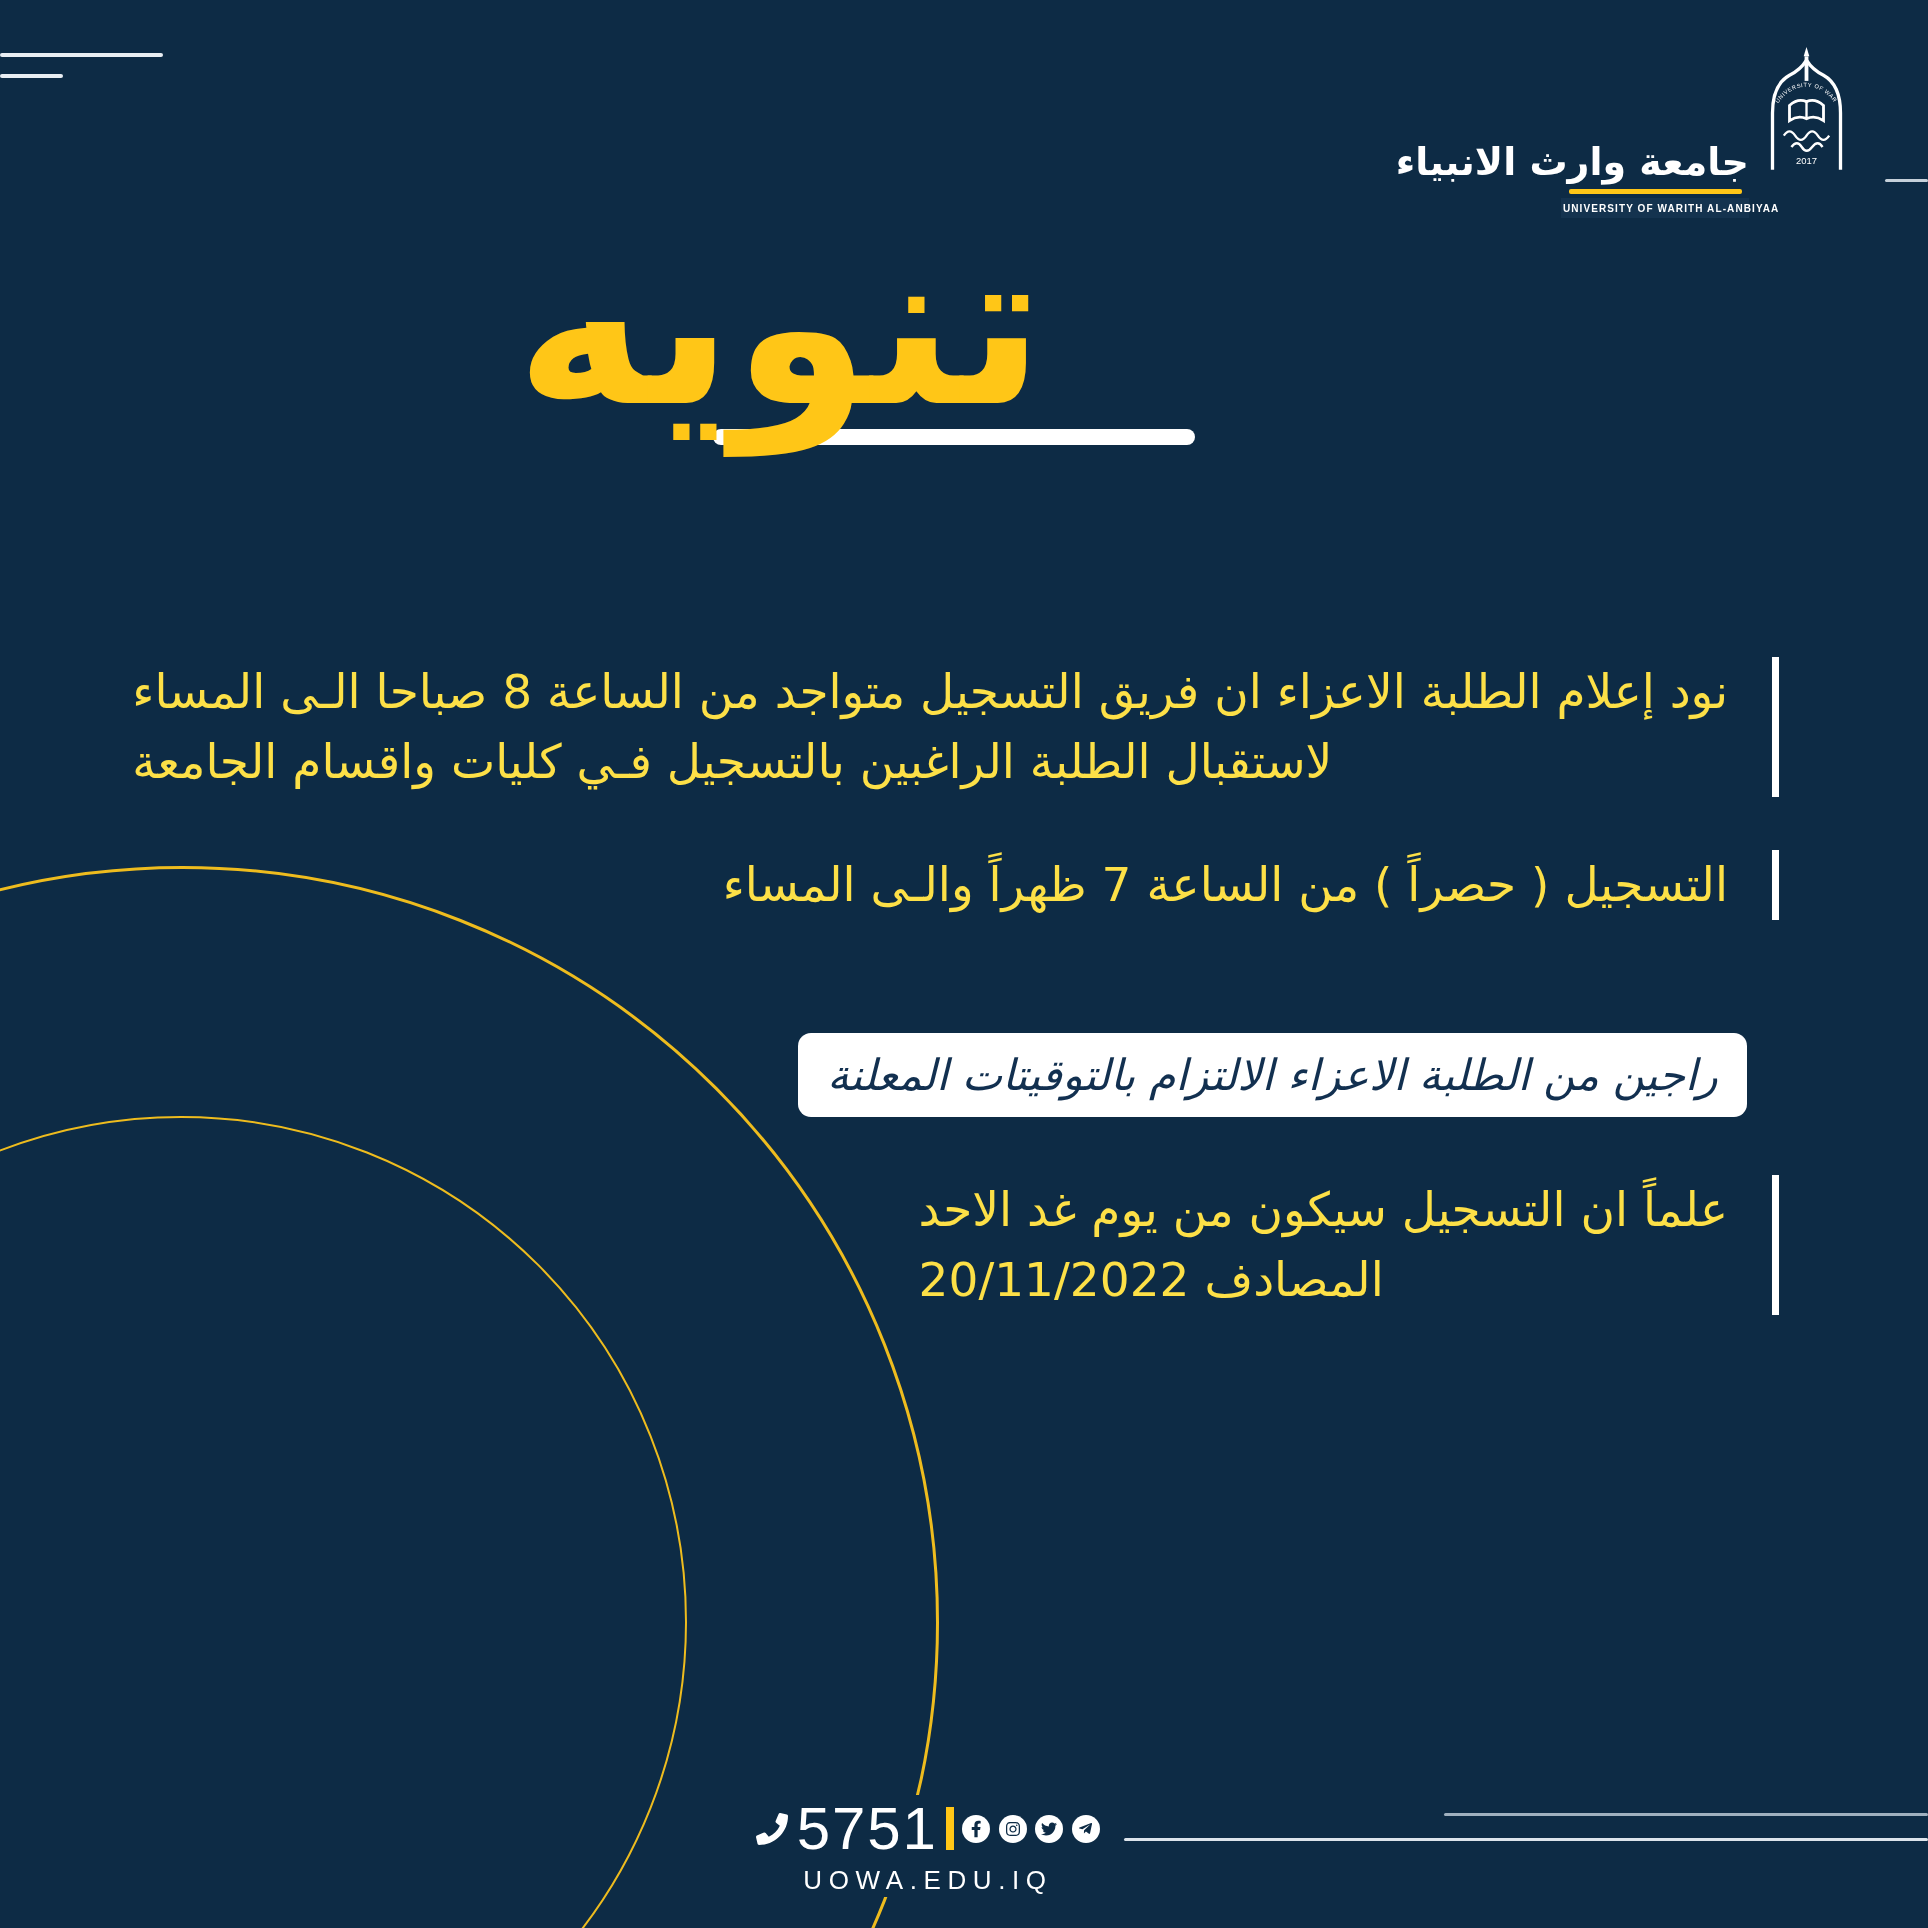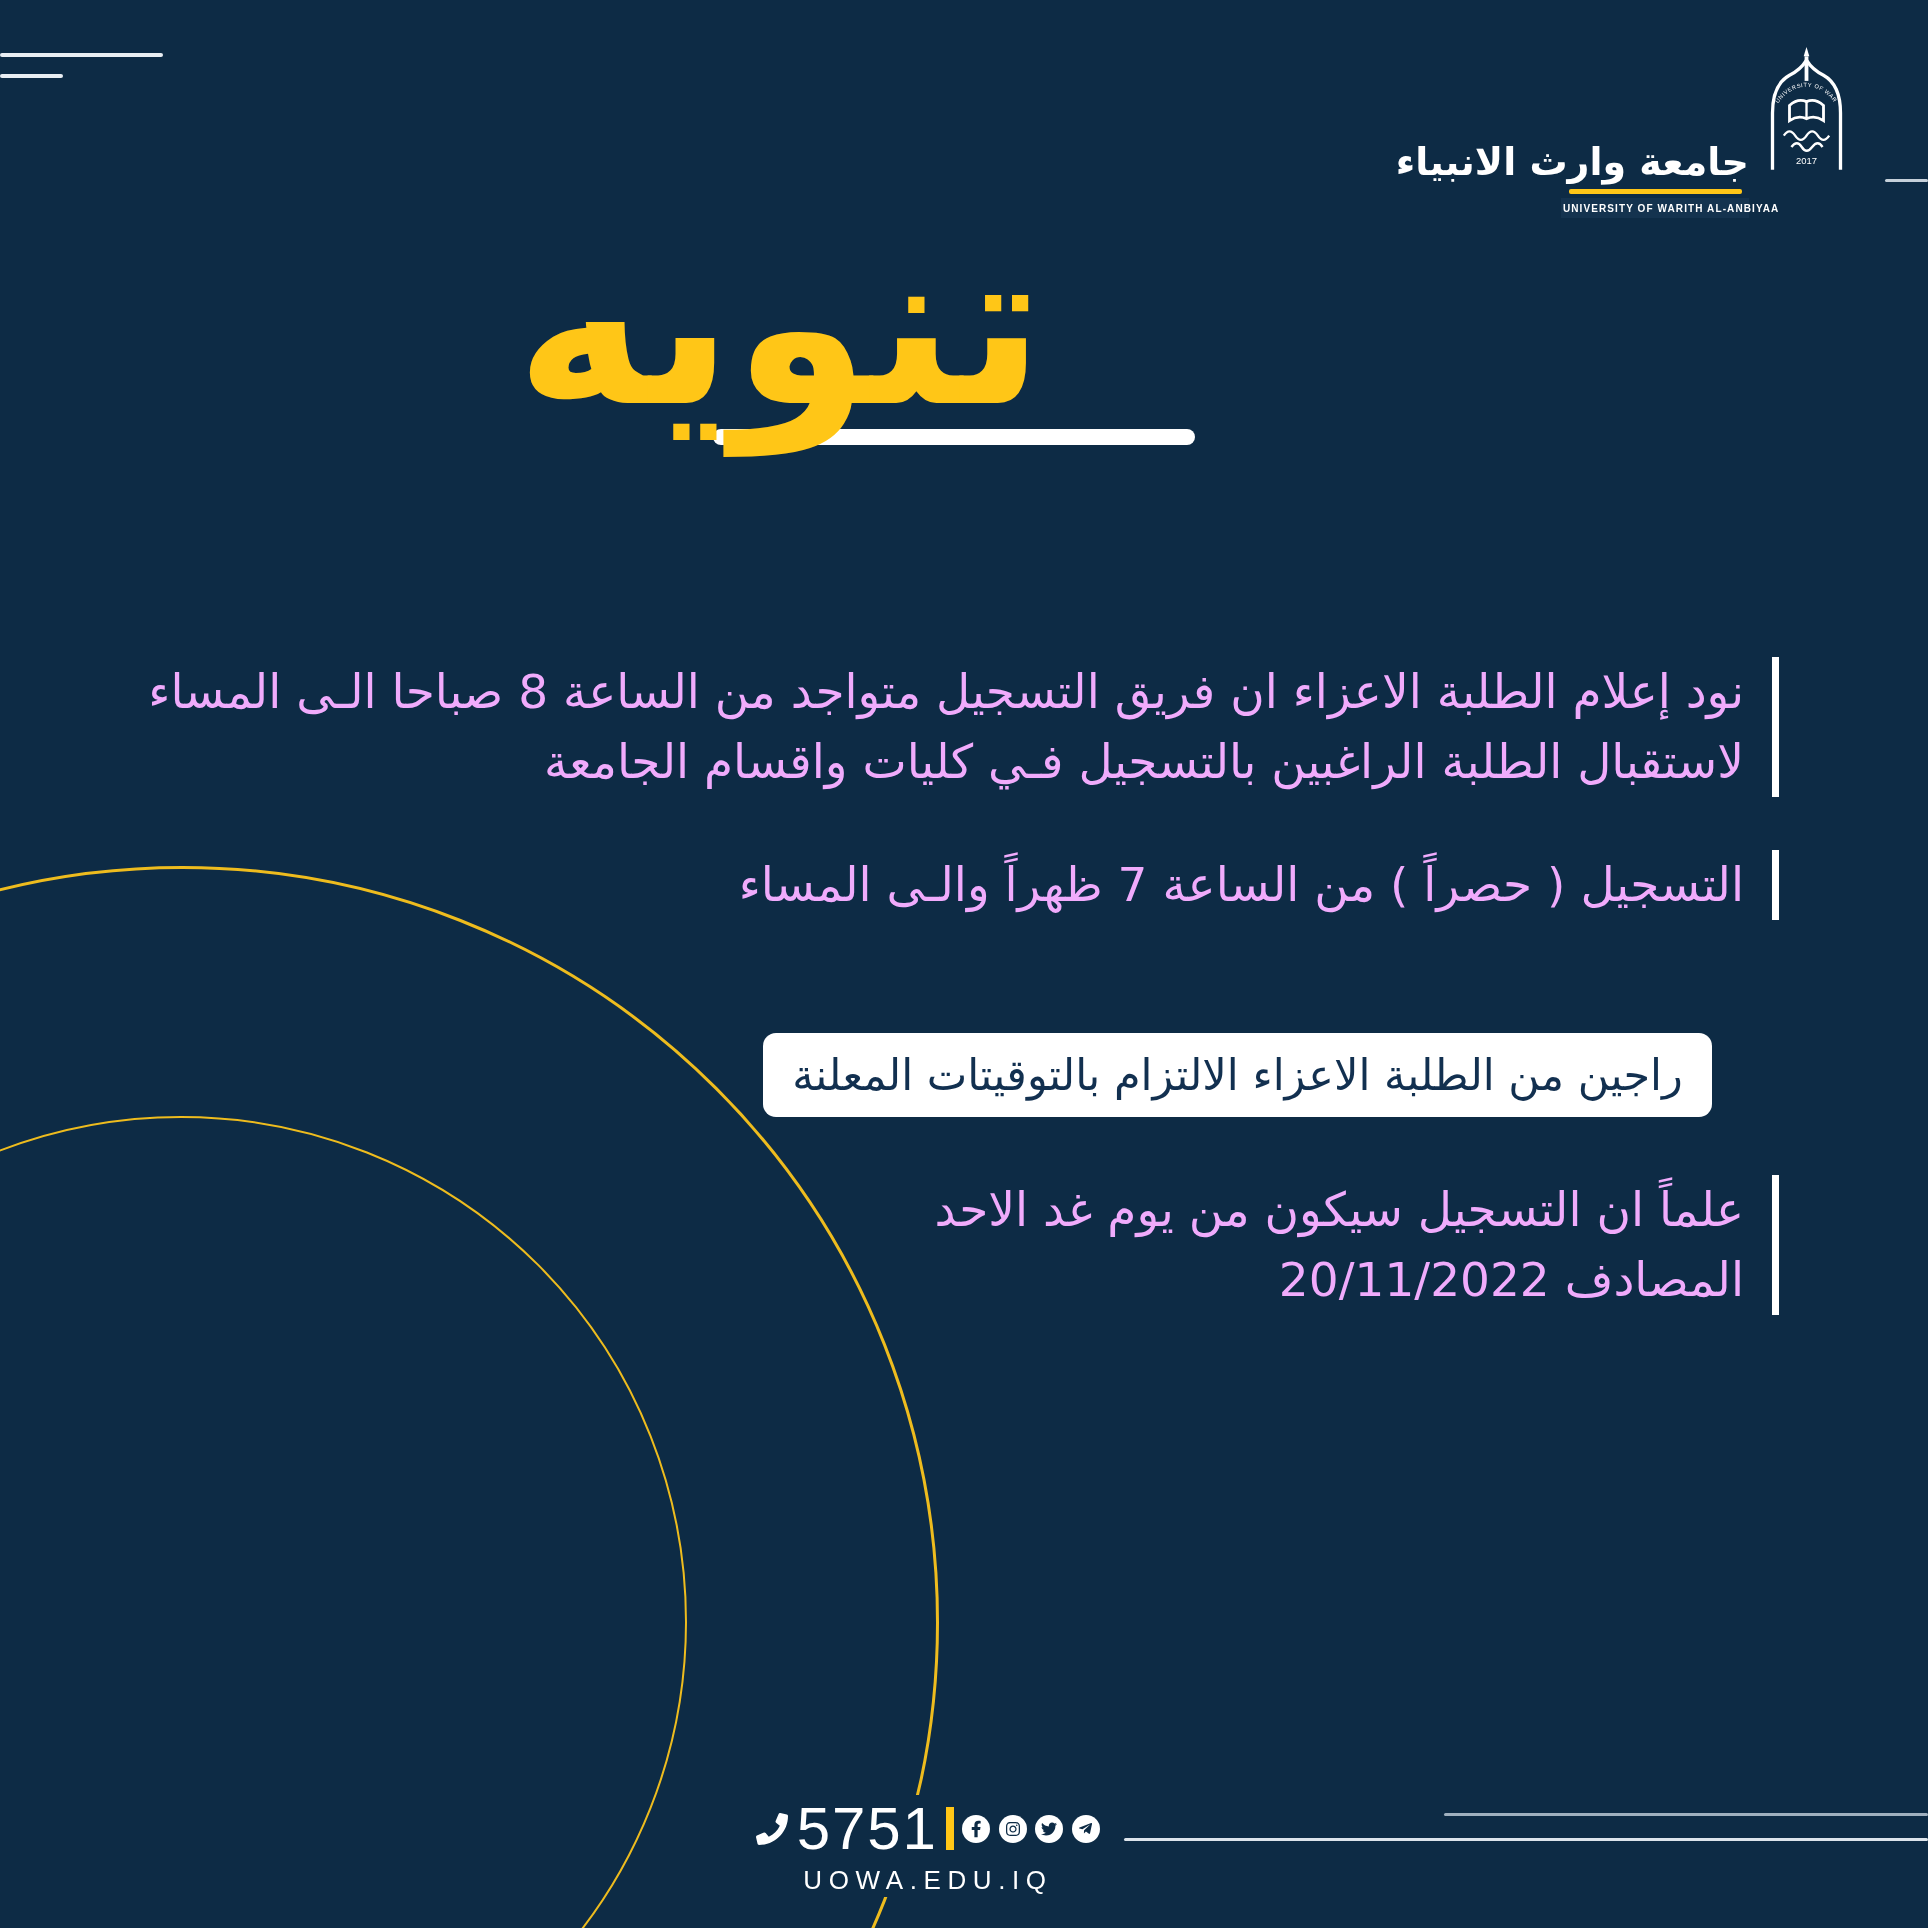--- a/index.html
+++ b/index.html
@@ -25,30 +25,30 @@
   .logo-strip{margin-top:3.8px;background:#14334f;color:#fff;
     font-family:"Liberation Sans",sans-serif;font-size:10px;font-weight:bold;
     letter-spacing:1.1px;padding:4.7px 1.9px;white-space:nowrap;}
   .emblem{position:absolute;left:1763px;top:45px;z-index:3;}
   
   .title-underline{position:absolute;left:713px;top:429px;width:482px;height:16px;
     background:#ffffff;border-radius:8.5px;z-index:2;}
   .title{position:absolute;left:0;top:205px;width:1560px;text-align:center;
     color:#ffc617;font-size:221px;font-weight:bold;line-height:1.1;z-index:3;}
   
-  .para{position:absolute;right:149px;z-index:3;direction:rtl;text-align:right;
-    color:#f0abfc;font-size:47px;line-height:70px;white-space:nowrap;
-    border-left:none;border-right:7.5px solid #ffffff;padding-right:28px;}
+  .para{position:absolute;right:149px;z-index:3;direction:rtl;text-align:left;
+    color:#fde047;font-size:47px;line-height:70px;white-space:nowrap;
+    border-left:none;border-right:7.5px solid #ffffff;padding-right:44px;}
   .p1{top:657px;}
   .p2{top:850px;}
   .p3{top:1175px;}
   
-  .highlight-box{position:absolute;left:763px;top:1033px;width:949px;height:84px;
+  .highlight-box{position:absolute;left:798px;top:1033px;width:949px;height:84px;
     background:#ffffff;border-radius:13px;z-index:3;direction:rtl;
-    display:flex;align-items:center;justify-content:center;}
+    display:flex;align-items:center;justify-content:center;font-style:italic;}
   .highlight-box span{color:#123050;font-size:43px;white-space:nowrap;}
   
   .footer{position:absolute;left:800px;top:1795px;width:256px;height:102px;
     background:#0d2b45;z-index:4;display:flex;flex-direction:column;
     align-items:center;justify-content:center;gap:8.5px;}
   .footer-row{display:flex;align-items:center;gap:8.5px;}
   .phone-number{color:#fff;font-size:60px;font-family:"Liberation Sans",sans-serif;
     letter-spacing:1.9px;line-height:1;}
   .footer-sep{width:7.5px;height:43px;background:#ffc617;}
   .soc{width:28px;height:28px;border-radius:50%;background:#ffffff;

